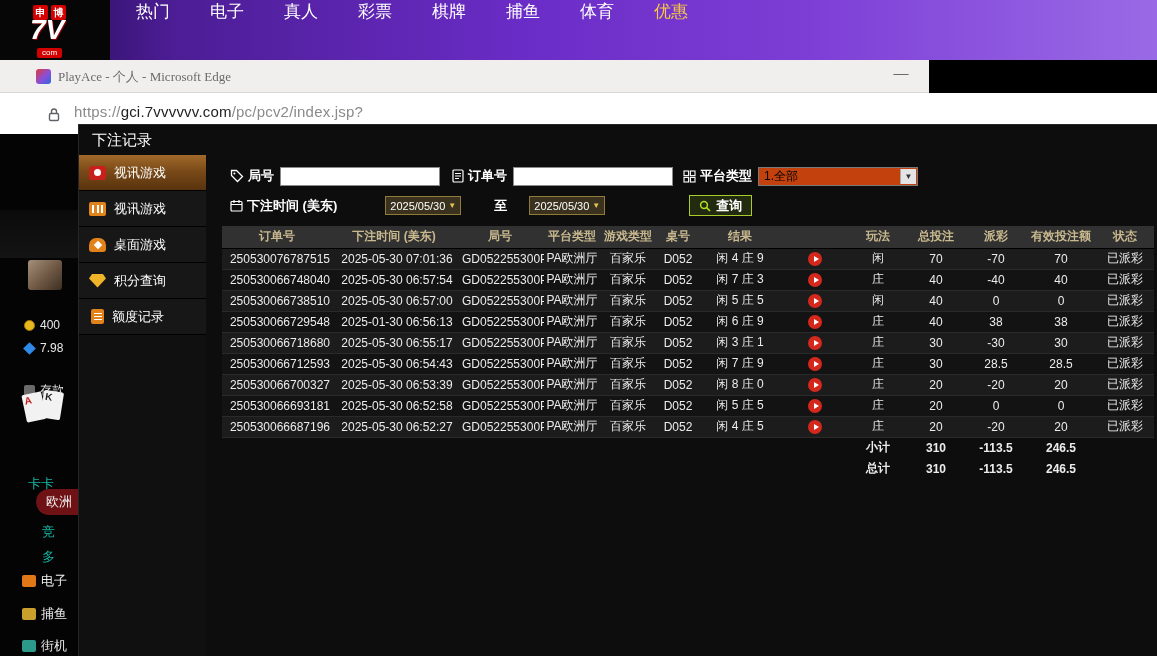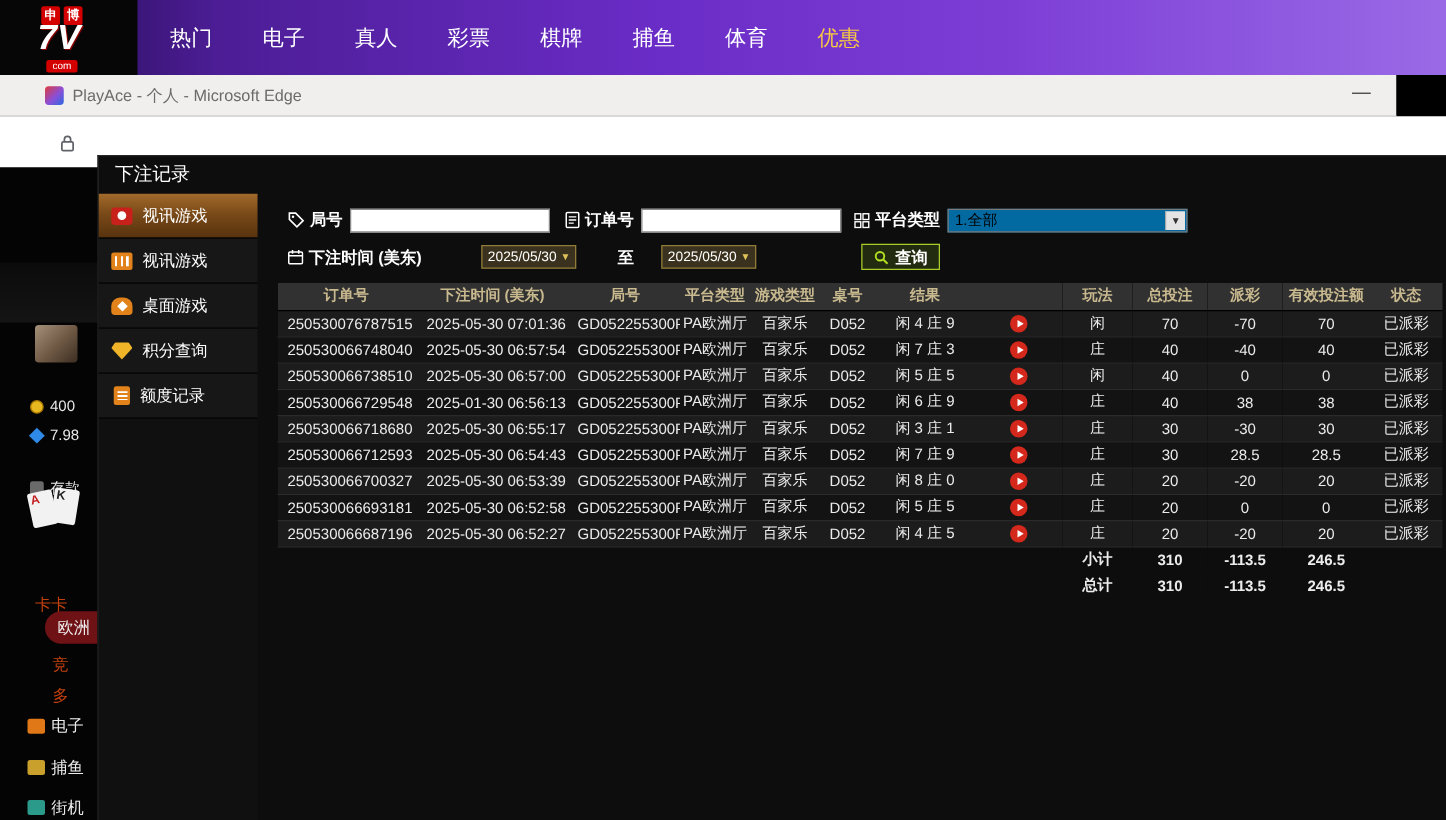--- a/index.html
+++ b/index.html
@@ -8,26 +8,26 @@
   .screen{position:relative;width:1157px;height:656px;overflow:hidden;background:#000;}
 
   
   .topnav{position:absolute;left:0;top:0;width:1157px;height:60px;display:flex;
     background:linear-gradient(90deg,#200a4a 0%,#4c1d95 15%,#6a2cc6 45%,#7d3ed6 70%,#9a6ae6 100%);}
   .logo-block{width:110px;height:60px;background:#060606;position:relative;flex:none;cursor:pointer;}
   .logo-badges{position:absolute;left:33px;top:5px;display:flex;gap:3px;}
   .logo-badge{width:15px;height:15px;background:#d40000;color:#fff;font-size:10px;line-height:15px;text-align:center;border-radius:2px;font-weight:700;}
   .logo-main{position:absolute;left:30px;top:14px;color:#fff;font-size:28px;font-weight:700;font-style:italic;text-shadow:1px 1px 0 #8a0000;}
   .logo-com{position:absolute;left:37px;top:48px;background:#d40000;color:#fff;font-size:8px;line-height:10px;padding:0 5px;border-radius:2px;}
-  .nav-items{display:flex;align-items:center;height:60px;margin-left:6px;}
+  .nav-items{display:flex;height:60px;margin-left:6px;}
   .nav-item{width:74px;text-align:center;color:#fff;font-size:17px;cursor:pointer;}
   .nav-item.promo{color:#f7c843;}
 
   
-  .edge-bar{position:absolute;left:0;top:60px;width:1117px;height:33px;background:#f0efee;border-bottom:1px solid #d8d8d8;}
+  .edge-bar{position:absolute;left:0;top:60px;width:929px;height:33px;background:#f0efee;border-bottom:1px solid #d8d8d8;font-family:Liberation Serif, serif;}
   .edge-favicon{position:absolute;left:36px;top:9px;width:15px;height:15px;border-radius:3px;
     background:linear-gradient(135deg,#e03a3a 0%,#8a4fd8 55%,#2a6ae0 100%);}
   .edge-title{position:absolute;left:58px;top:8px;font-size:13px;color:#6b6b6b;}
   .edge-min{position:absolute;right:14px;top:5px;font-size:15px;color:#3a3a3a;width:28px;text-align:center;cursor:pointer;}
 
   
   .addr-bar{position:absolute;left:0;top:93px;width:1157px;height:41px;background:#ffffff;}
   .lock-wrap{position:absolute;left:44px;top:11px;width:20px;height:20px;display:flex;align-items:center;justify-content:center;cursor:pointer;}
   .url{position:absolute;left:74px;top:10px;font-size:15px;letter-spacing:.2px;white-space:nowrap;}
   .url .scheme,.url .path{color:#8a8a8a;}
@@ -57,21 +57,21 @@
     background:linear-gradient(135deg,#a5907a 0%,#6d5743 55%,#3c2e22 100%);}
   .frag-row{position:absolute;display:flex;align-items:center;gap:5px;color:#e8e8e8;font-size:12px;white-space:nowrap;}
   .gold-coin{width:11px;height:11px;border-radius:50%;background:#e8b820;border:1px solid #a87800;flex:none;}
   .blue-gem{width:9px;height:9px;background:#2e8ae6;transform:rotate(45deg);flex:none;margin:0 1px;}
   .gray-ic{width:11px;height:11px;background:#6a6a6a;border-radius:2px;flex:none;}
   .cards2{position:absolute;left:20px;top:254px;width:56px;height:40px;}
   .pcard{position:absolute;width:20px;height:28px;background:#f2f2f2;border-radius:2px;font-size:10px;font-weight:700;padding:1px 2px;}
   .pcard.a{left:4px;top:5px;transform:rotate(-12deg);color:#c42020;}
   .pcard.k{left:22px;top:3px;transform:rotate(9deg);color:#222;}
   .side-tab-red{position:absolute;left:36px;top:355px;width:42px;height:26px;background:#6f1216;border-radius:13px 0 0 13px;color:#f0f0f0;font-size:13px;line-height:26px;padding-left:10px;overflow:hidden;cursor:pointer;}
-  .frag-text{position:absolute;color:#c2410c;font-size:13px;white-space:nowrap;cursor:pointer;}
+  .frag-text{position:absolute;color:#14b8a6;font-size:13px;white-space:nowrap;cursor:pointer;}
   .cat-ic{width:14px;height:12px;border-radius:2px;flex:none;}
   .cat-orange{background:#e07818;}
   .cat-gold{background:#c9a02c;}
   .cat-teal{background:#2c9a8a;}
 
   
   .modal{position:absolute;left:78px;top:124px;right:0;bottom:0;background:#0d0d0d;border-top:1px solid #262626;border-left:1px solid #262626;}
   .modal-title{height:30px;line-height:30px;padding-left:13px;color:#fff;font-size:15px;}
   .modal-body{display:flex;height:calc(100% - 30px);}
   .menu{width:127px;background:#101010;flex:none;}
@@ -91,21 +91,21 @@
     background:linear-gradient(#fff 0 1.5px,transparent 1.5px 3px,#fff 3px 4.5px,transparent 4.5px 6px,#fff 6px 7px);}
 
   .content{flex:1;padding:10px 15px 0 16px;position:relative;overflow:hidden;}
   .frow{display:flex;align-items:center;height:22px;margin-left:8px;}
   .frow.row2{margin-top:8px;height:21px;}
   .ficon{display:inline-flex;margin-right:4px;}
   .flabel{color:#fff;font-size:13px;font-weight:700;margin-right:6px;white-space:nowrap;}
   .g2{margin-left:12px;}
   .g3{margin-left:10px;}
   .txt-input{width:160px;height:19px;border:1px solid #8a8a8a;background:#fff;font-size:12px;padding:0 4px;font-family:"Liberation Sans",sans-serif;}
-  .select-box{width:192px;height:19px;background:#0369a1;border:1px solid #7a7a7a;display:inline-flex;align-items:flex-start;font-size:12px;color:#000;position:relative;padding-left:5px;cursor:pointer;}
+  .select-box{width:160px;height:19px;background:#c2410c;border:1px solid #7a7a7a;display:inline-flex;align-items:flex-start;font-size:12px;color:#000;position:relative;padding-left:5px;cursor:pointer;}
   .sel-arrow{position:absolute;right:1px;top:1px;bottom:1px;width:16px;background:#e4e4e4;border-left:1px solid #aaa;display:flex;align-items:center;justify-content:center;font-size:8px;color:#333;}
   .date-select{height:19px;width:76px;background:#3a321e;border:1px solid #907c36;color:#fff;font-size:11px;display:inline-flex;align-items:center;justify-content:space-between;padding:0 4px;cursor:pointer;}
   .date-arrow{color:#e0c35a;font-size:8px;}
   .dt1{margin-left:42px;}
   .to-label{margin-left:33px;color:#fff;font-size:13px;font-weight:700;}
   .dt2{margin-left:22px;}
   .query-btn{margin-left:84px;height:21px;display:inline-flex;align-items:center;gap:5px;padding:0 9px;background:#222b10;border:1px solid #a8cc29;color:#fff;font-size:13px;font-weight:700;cursor:pointer;font-family:"Liberation Sans",sans-serif;}
 
   
   .bet-table{border-collapse:collapse;table-layout:fixed;width:932px;margin:10px 0 0 0;font-size:12px;}
@@ -157,20 +157,21 @@
     <span class="edge-min">—</span>
   </div>
 
   <div class="addr-bar">
     <span class="lock-wrap">
       <svg width="14" height="15" viewBox="0 0 14 15">
         <rect x="2.5" y="6.5" width="9" height="7" rx="1.2" fill="none" stroke="#5f6368" stroke-width="1.4"></rect>
         <path d="M4.5 6.5 V4.5 A2.5 2.5 0 0 1 9.5 4.5 V6.5" fill="none" stroke="#5f6368" stroke-width="1.4"></path>
       </svg>
     </span>
+    <span class="url"><span class="scheme">https://</span><span class="domain">gci.7vvvvvv.com</span><span class="path">/pc/pcv2/index.jsp?</span></span>
   </div>
 
   <div class="page">
     <div class="lobby-band"></div>
     <div class="tint-red"></div>
     <div class="tint-blue"></div>
 
     <div class="brand">
       <span class="brand-mark">M</span>
       <span class="brand-text">PLAYACE</span>

